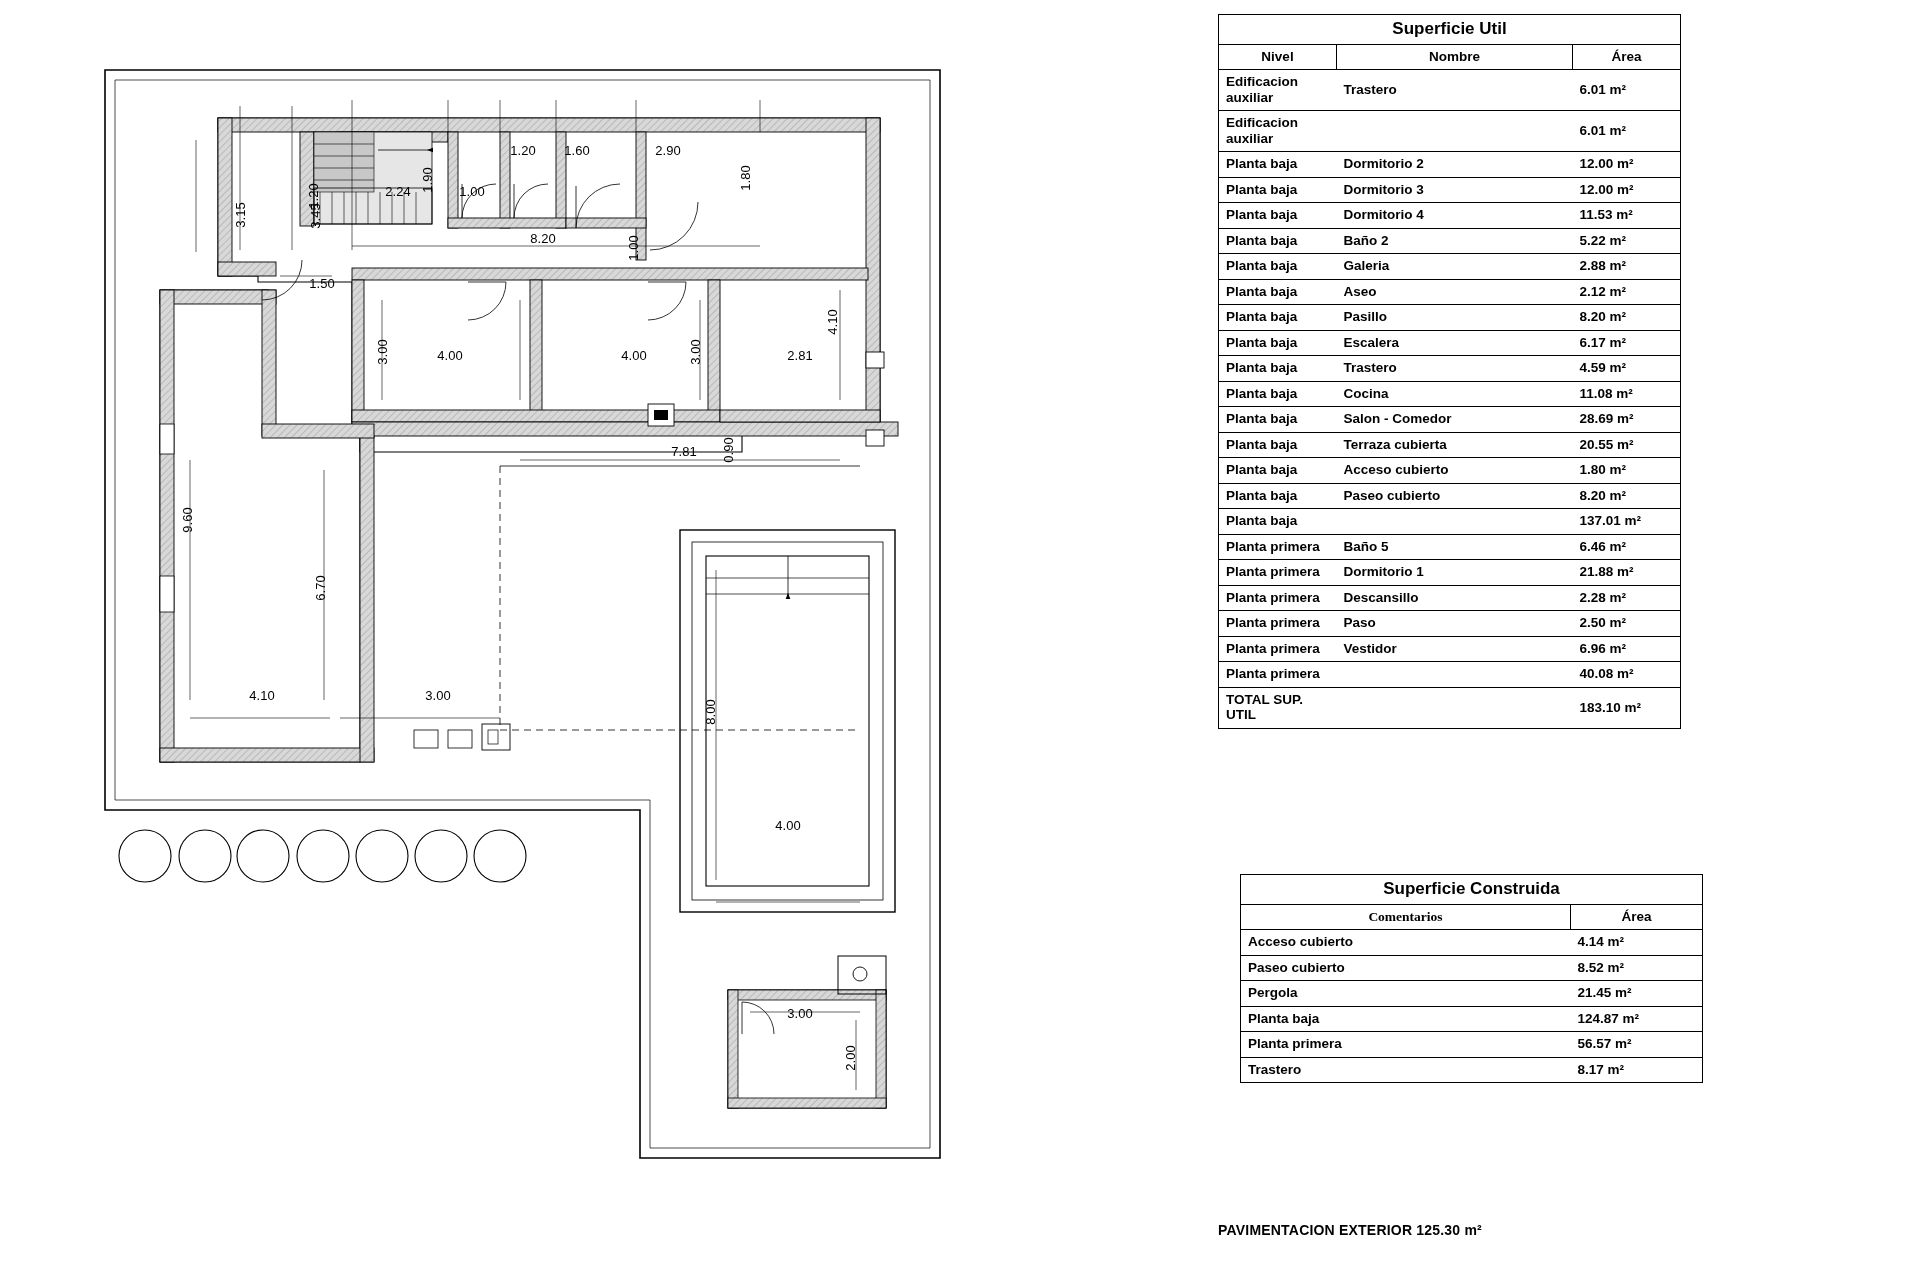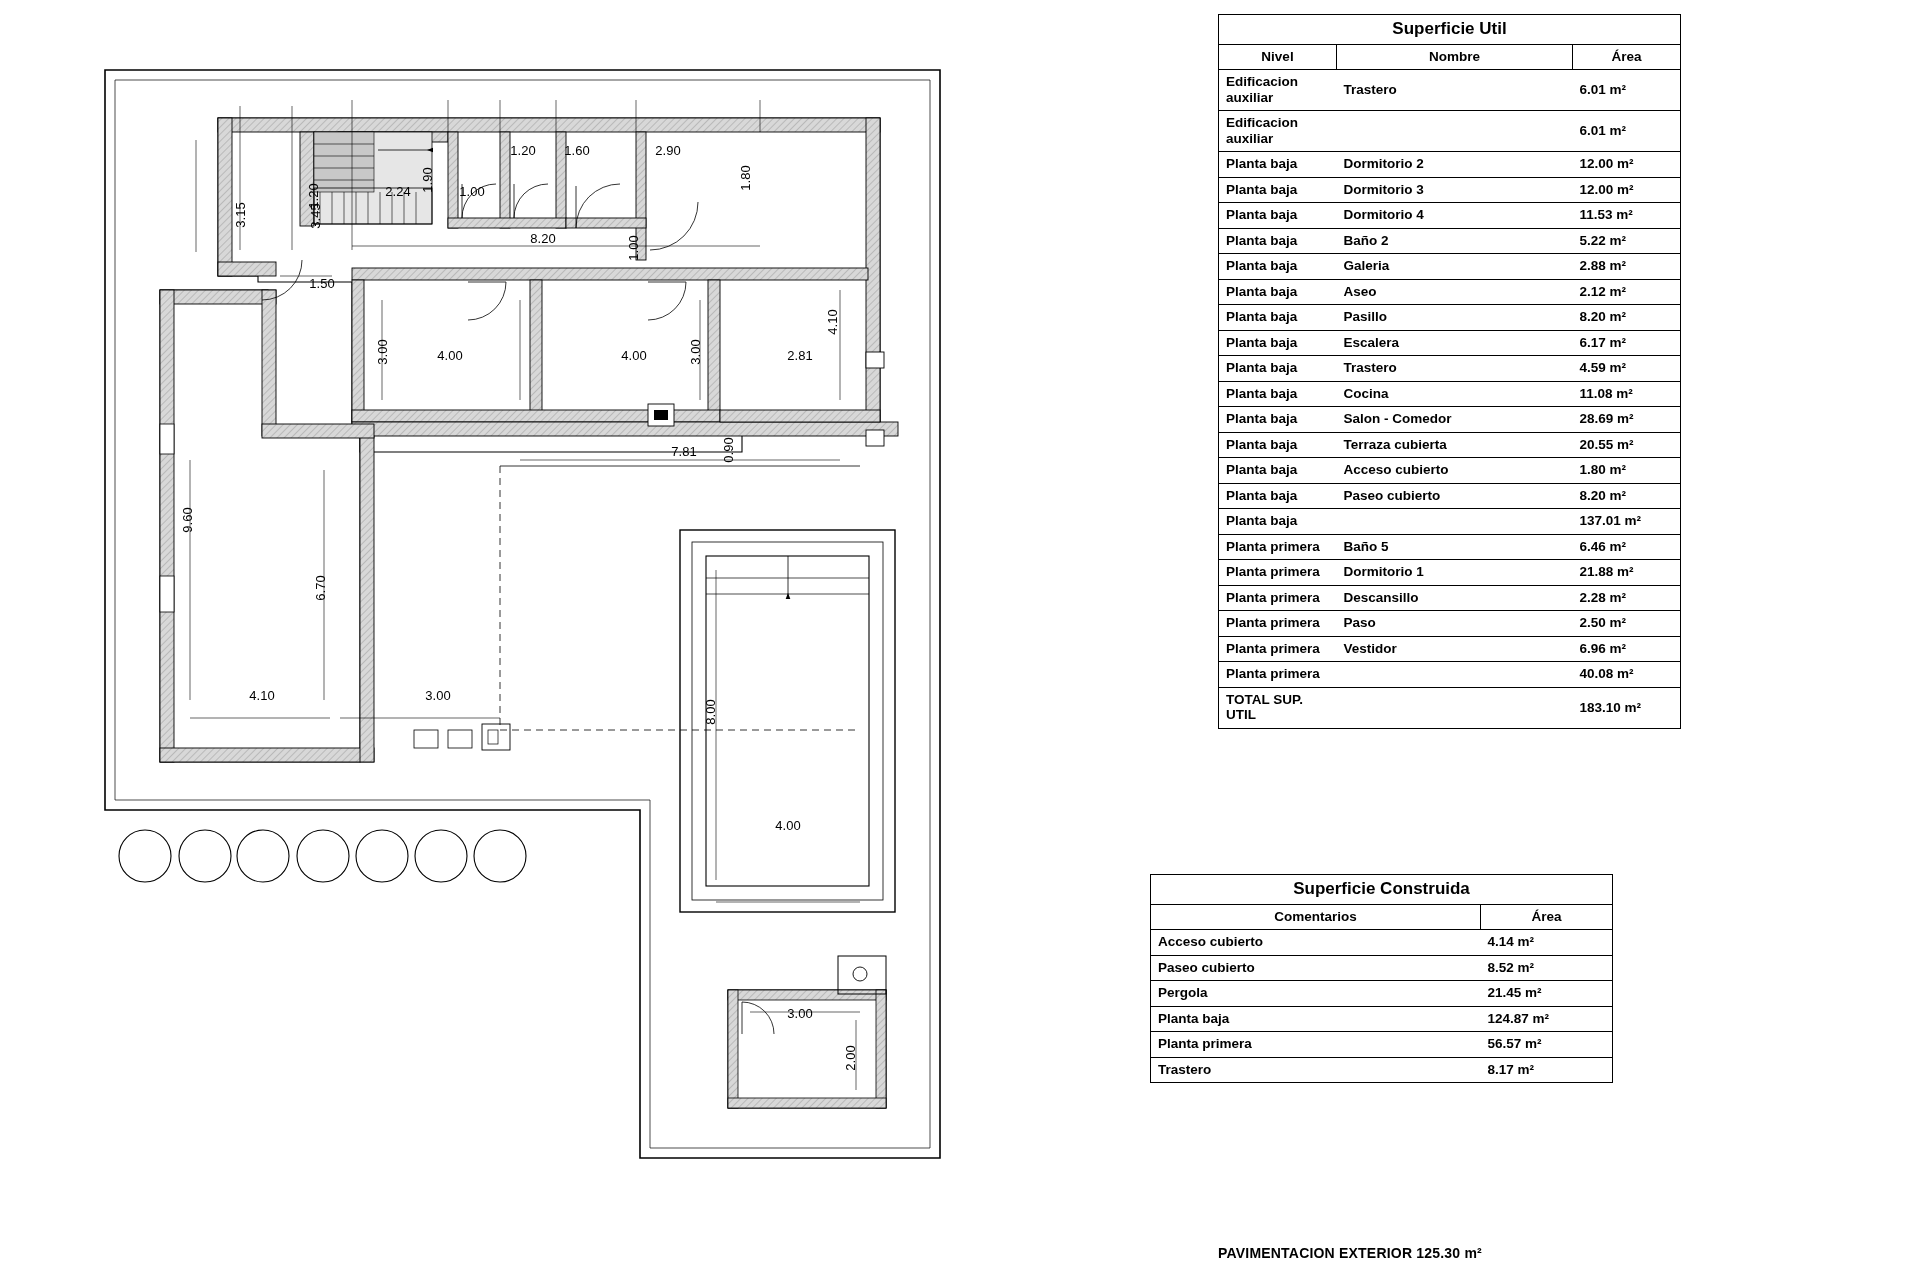--- a/index.html
+++ b/index.html
@@ -79,42 +79,41 @@
   }
   .subtotal .c0 { border-left: 1.3px solid #000; }
   .subtotal .c2 { border-right: 1.3px solid #000; }
   .grand td {
     border-bottom: 1.3px solid #000;
   }
 
   
   #tables2 {
     position: absolute;
-    left: 1150px;
+    left: 1240px;
     top: 874px;
     width: 470px;
   }
   .col-com { width: 330px; }
   .col-area2 { width: 132px; }
   .thead-row2 td {
     border: 1.3px solid #000;
     border-top: 1.3px solid #000;
     text-align: center;
     font-weight: bold;
   }
-  .thead-row2 td.c0 { border-right: 1.3px solid #000; }
+  .thead-row2 td.c0 { border-right: 1.3px solid #000; font-family: Liberation Serif, serif; }
 
   #pav {
     position: absolute;
     left: 1218px;
     top: 1222px;
     font-size: 14px;
     font-weight: bold;
     letter-spacing: 0.2px;
-    margin-top: 23px;
   }
 
   .dim { font-family: "Liberation Sans", sans-serif; }
 </style>
 </head>
 <body>
 
 <div id="page">
 
   <div id="plan">

